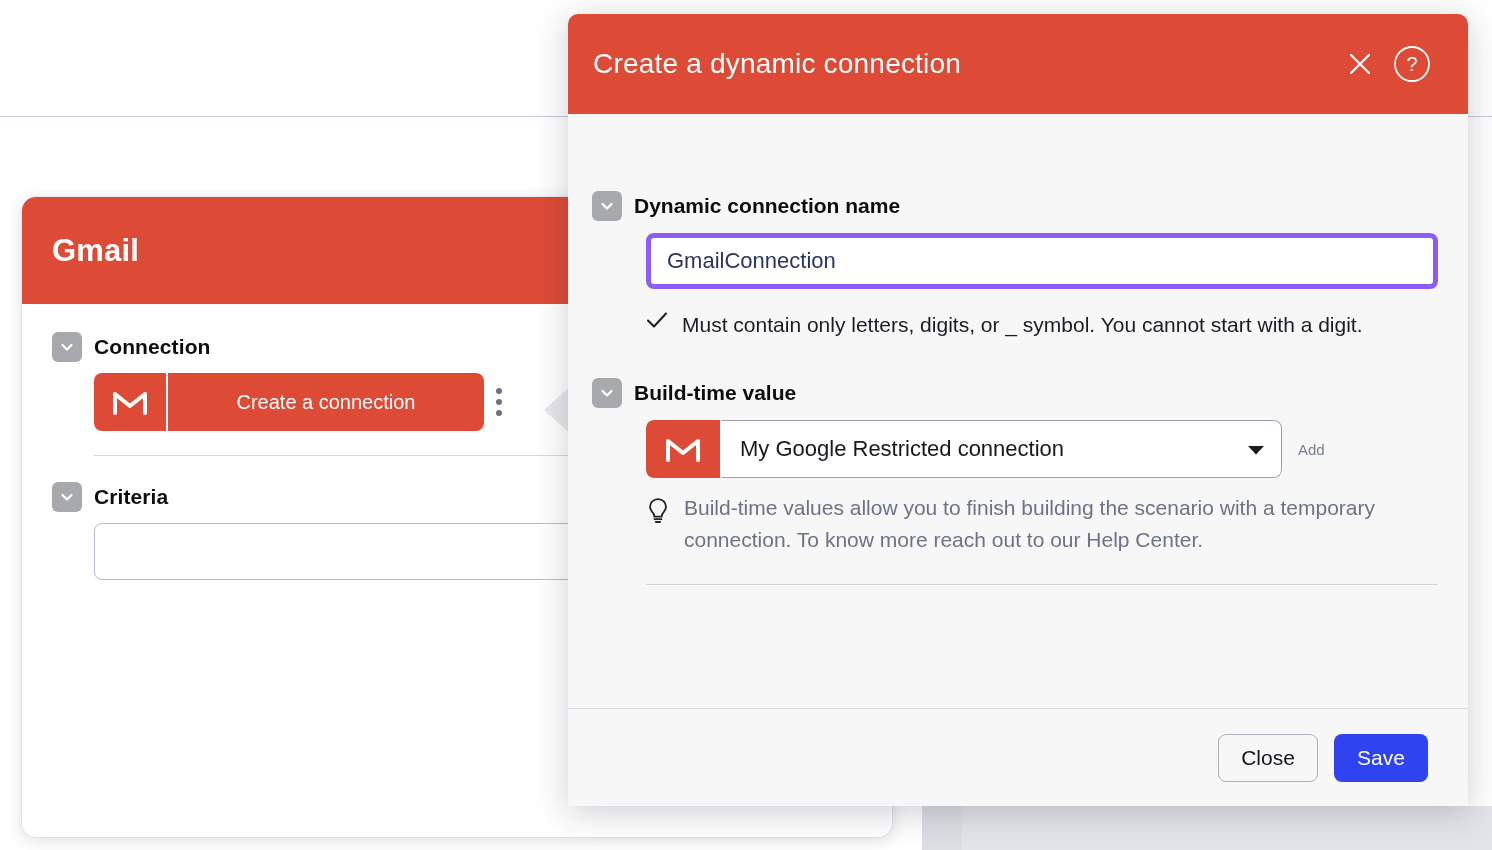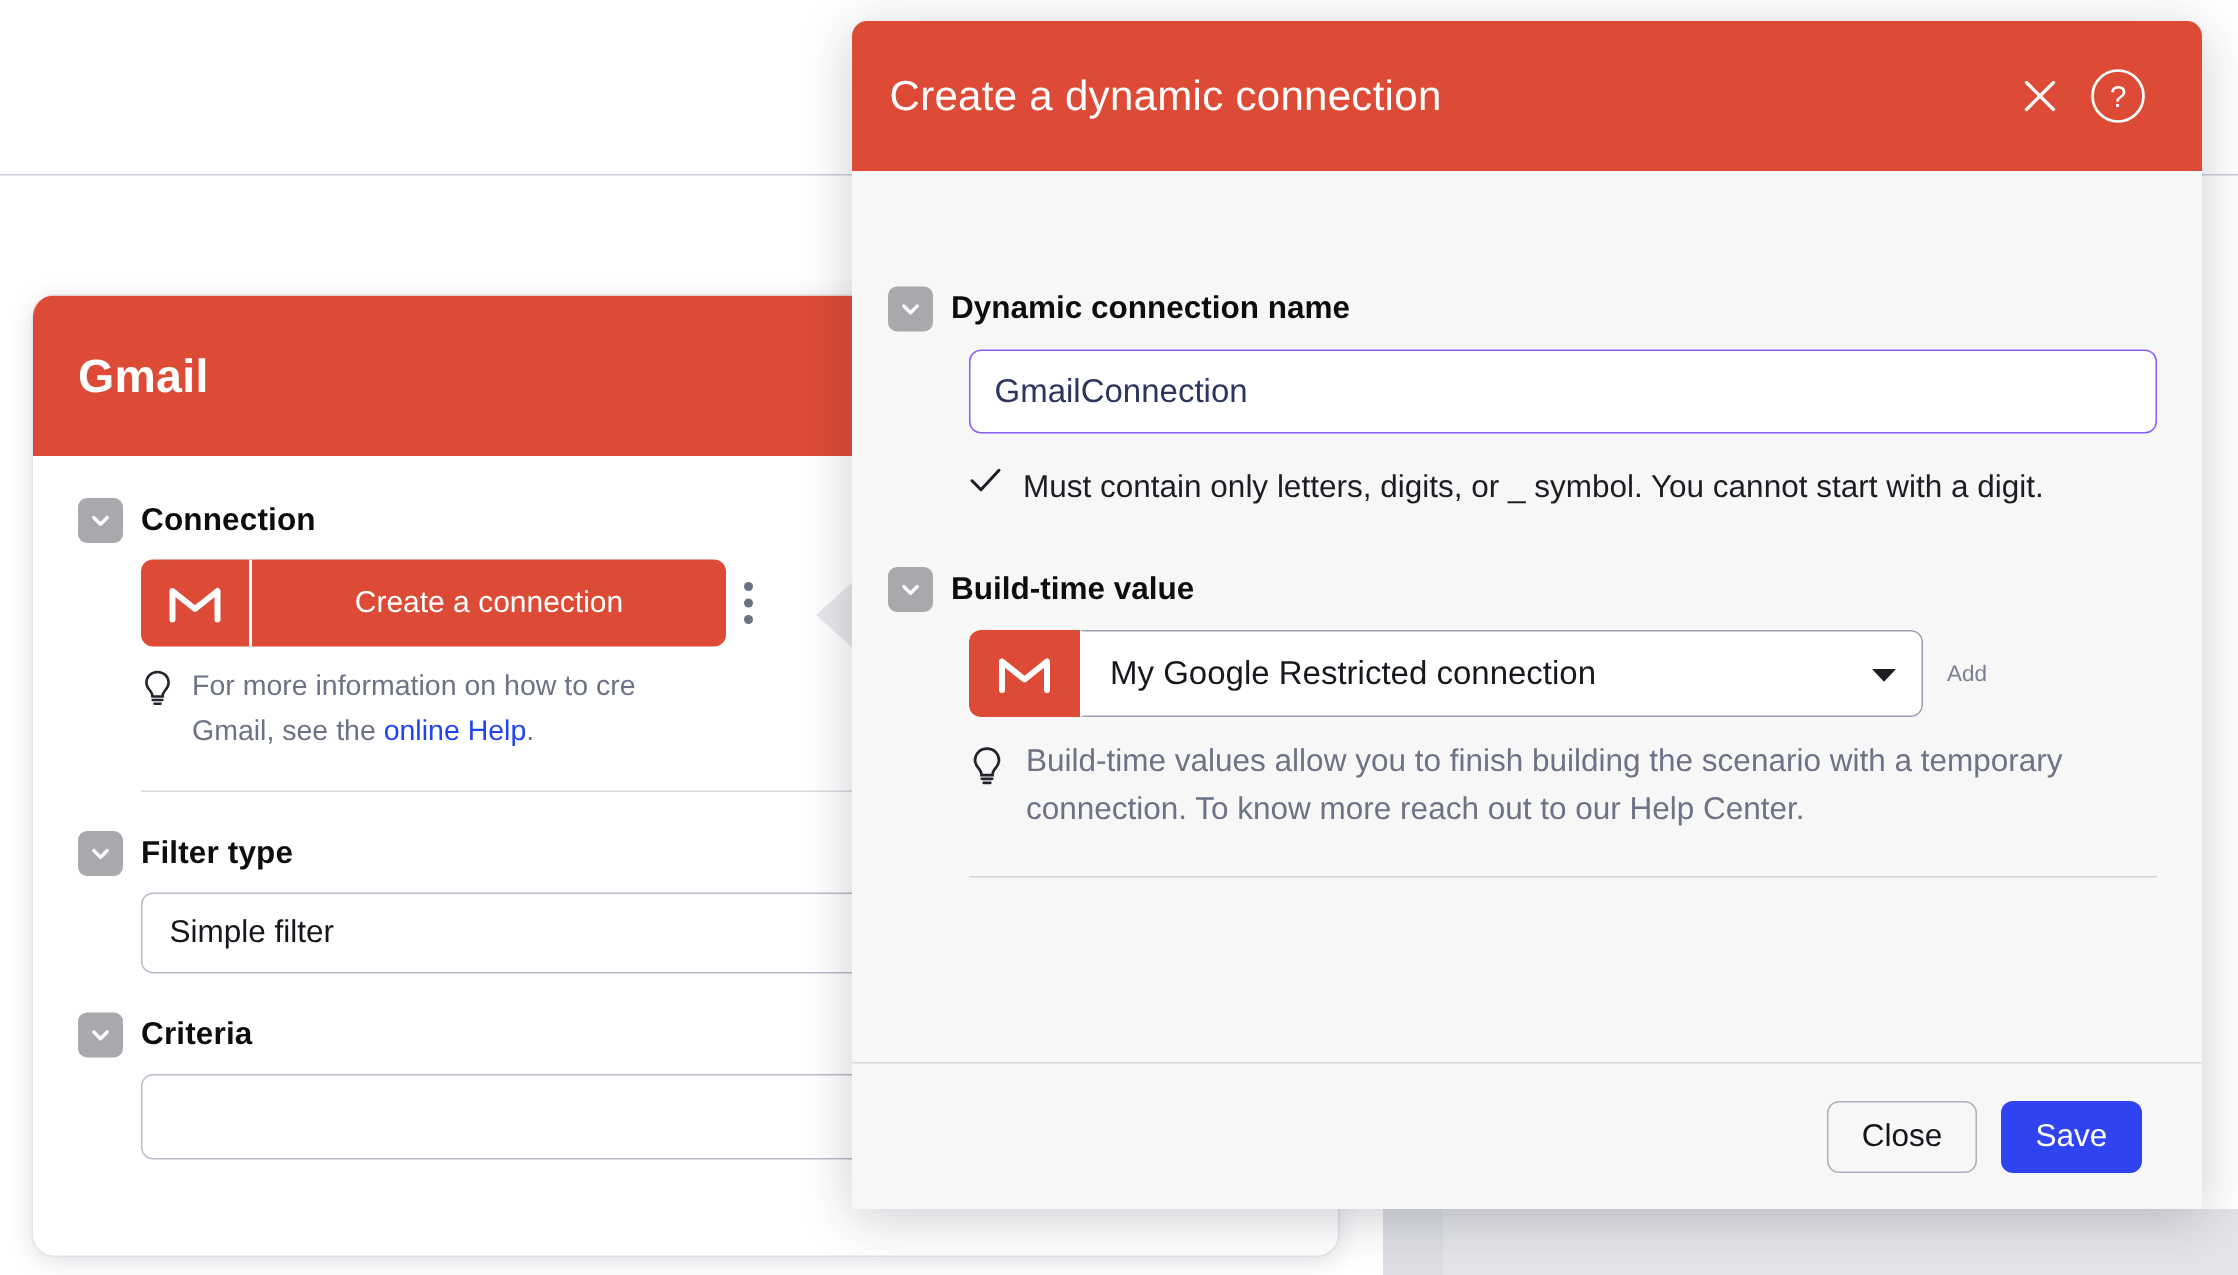--- a/index.html
+++ b/index.html
@@ -255,21 +255,21 @@
     font-size: 21px;
     font-weight: 700;
     color: #0d0d0d;
     text-align: right;
   }
   .m-indent { padding-left: 54px; }
 
   .m-input {
     height: 56px;
     width: 792px;
-    border: 1px solid #8b5cf6;
+    border: 5px solid #8b5cf6;
     border-radius: 8px;
     background: #ffffff;
     display: flex;
     align-items: center;
     padding: 0 16px;
     font-size: 22px;
     color: #2c3560;
   }
 
   .valid-row {
@@ -417,53 +417,25 @@
               </span>
               <span class="glabel">Create a connection</span>
             </div>
             <span class="kebab">
               <i></i>
                 <i></i>
                 <i></i>
             </span>
           </div>
 
-          <div class="hint-row">
-            <span class="hint-icon">
-              <svg width="22" height="26" viewBox="0 0 22 26" aria-hidden="true">
-                <path d="M11 2 C6.6 2 3.6 5.2 3.6 9.1 C3.6 12 5.4 13.6 6.6 15.2 C7.4 16.3 7.6 17.3 7.6 18.3 L14.4 18.3 C14.4 17.3 14.6 16.3 15.4 15.2 C16.6 13.6 18.4 12 18.4 9.1 C18.4 5.2 15.4 2 11 2 Z" fill="none" stroke="#22242b" stroke-width="1.7"></path>
-                <path d="M7.8 20.6 L14.2 20.6" fill="none" stroke="#22242b" stroke-width="1.7" stroke-linecap="round"></path>
-                <path d="M9 23.2 L13 23.2" fill="none" stroke="#22242b" stroke-width="1.7" stroke-linecap="round"></path>
-              </svg>
-            </span>
-            <span class="hint-text">
-              <span>For more information on how to cre</span><br>
-              <span>Gmail, see the </span><a href="#">online Help</a><span>.</span>
-            </span>
-          </div>
         </div>
       </div>
 
       <div class="module-divider"></div>
 
-      <div class="field-block">
-        <div class="field-head">
-          <span class="collapse-btn">
-            <svg width="18" height="18" viewBox="0 0 18 18" aria-hidden="true">
-              <path d="M4.5 7 L9 11.5 L13.5 7" fill="none" stroke="#ffffff" stroke-width="2.2" stroke-linecap="round" stroke-linejoin="round"></path>
-            </svg>
-          </span>
-          <span class="field-label">Filter type</span>
-        </div>
-        <div class="field-indent">
-          <div class="text-input">
-            <span>Simple filter</span>
-          </div>
-        </div>
-      </div>
 
       <div class="field-block" style="margin-top:26px;">
         <div class="field-head">
           <span class="collapse-btn">
             <svg width="18" height="18" viewBox="0 0 18 18" aria-hidden="true">
               <path d="M4.5 7 L9 11.5 L13.5 7" fill="none" stroke="#ffffff" stroke-width="2.2" stroke-linecap="round" stroke-linejoin="round"></path>
             </svg>
           </span>
           <span class="field-label">Criteria</span>
         </div>

